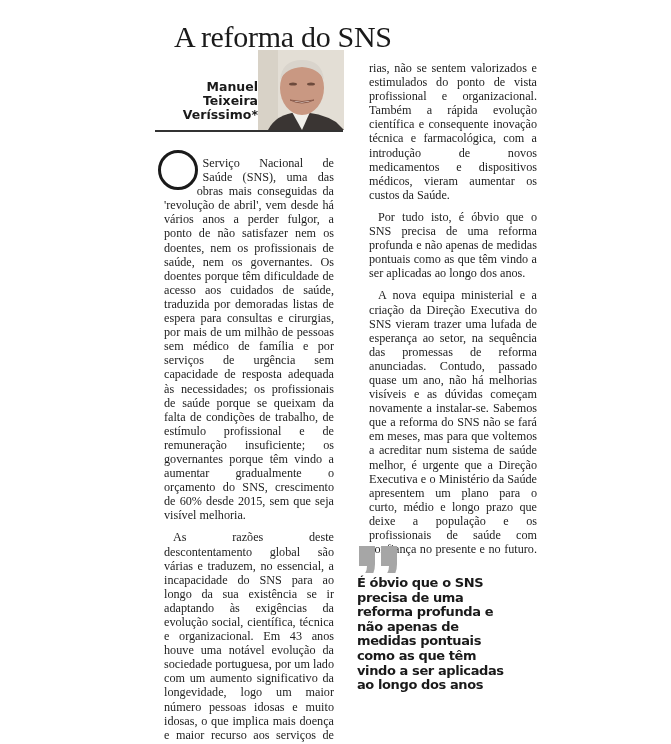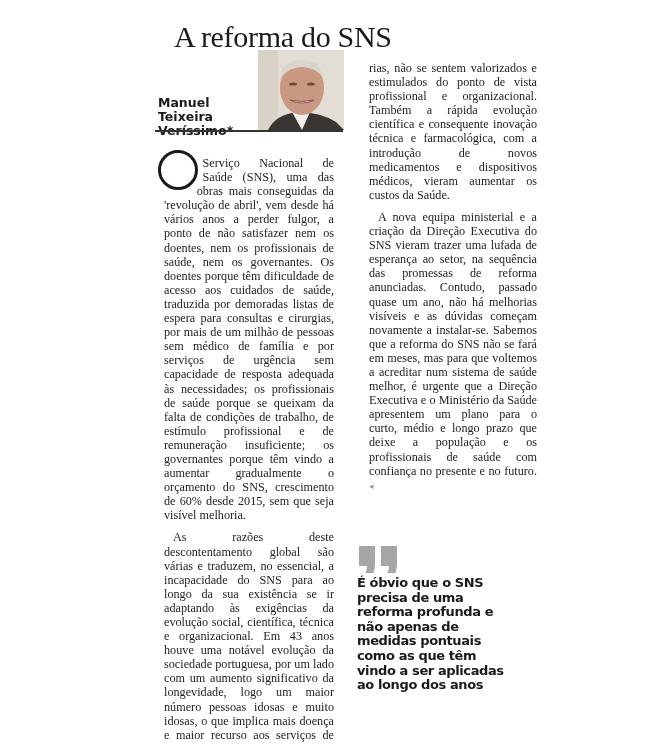--- a/index.html
+++ b/index.html
@@ -3,23 +3,23 @@
 <meta charset="utf-8">
 <style>
   html, body { margin: 0; padding: 0; background: #ffffff; }
   body { width: 671px; height: 744px; position: relative; overflow: hidden; }
   #headline {
     position: absolute; left: 158px; top: 4px;
     font-family: "Liberation Serif", serif; font-size: 30px; color: #1a1a1a;
     letter-spacing: -0.3px; margin: 16px; font-weight: normal;
   }
   #author {
-    position: absolute; left: 158px; top: 96px; width: 100px;
+    position: absolute; left: 158px; top: 80px; width: 100px;
     font-family: "DejaVu Sans", sans-serif; font-weight: bold; font-size: 12.5px;
-    line-height: 14px; color: #1a1a1a;
+    line-height: 14px; color: #1a1a1a; text-align: right;
   }
   #author-rule {
     position: absolute; left: 155px; top: 130px; width: 188px; height: 1.5px; background: #333;
   }
   #photo {
     position: absolute; left: 258px; top: 50px; width: 86px; height: 80px;
     background: linear-gradient(180deg, #e8e4dc 0%, #ddd6cb 100%); overflow: hidden;
   }
   #photo svg { display:block; }
   .col {
@@ -77,20 +77,21 @@
 
 <div id="col1" class="col">
   <div id="dropcap"></div>
   <p class="noindent">Serviço Nacional de Saúde (SNS), uma das obras mais conseguidas da 'revolução de abril', vem desde há vários anos a perder fulgor, a ponto de não satisfazer nem os doentes, nem os profissionais de saúde, nem os governantes. Os doentes porque têm dificuldade de acesso aos cuidados de saúde, traduzida por demoradas listas de espera para consultas e cirurgias, por mais de um milhão de pessoas sem médico de família e por serviços de urgência sem capacidade de resposta adequada às necessidades; os profissionais de saúde porque se queixam da falta de condições de trabalho, de estímulo profissional e de remuneração insuficiente; os governantes porque têm vindo a aumentar gradualmente o orçamento do SNS, crescimento de 60% desde 2015, sem que seja visível melhoria.</p>
   <p>As razões deste descontentamento global são várias e traduzem, no essencial, a incapacidade do SNS para ao longo da sua existência se ir adaptando às exigências da evolução social, científica, técnica e organizacional. Em 43 anos houve uma notável evolução da sociedade portuguesa, por um lado com um aumento significativo da longevidade, logo um maior número pessoas idosas e muito idosas, o que implica mais doença e maior recurso aos serviços de saúde, e, por outro, como é normal numa sociedade desenvolvida, porque esta se tornou mais exigente com os cuidados de saúde que lhe são oferecidos.</p>
   <p>Concomitantemente, a insatisfação dos profissionais de saúde tem aumentado, os quais, para além de queixas remunerató-</p>
 </div>
 
 <div id="col2" class="col">
   <p class="noindent">rias, não se sentem valorizados e estimulados do ponto de vista profissional e organizacional. Também a rápida evolução científica e consequente inovação técnica e farmacológica, com a introdução de novos medicamentos e dispositivos médicos, vieram aumentar os custos da Saúde.</p>
+  <p>Por tudo isto, é óbvio que o SNS precisa de uma reforma profunda e não apenas de medidas pontuais como as que têm vindo a ser aplicadas ao longo dos anos.</p>
   <p><span>A nova equipa ministerial e a criação da Direção Executiva do SNS vieram trazer uma lufada de esperança ao setor, na sequência das promessas de reforma anunciadas. Contudo, passado quase um ano, não há melhorias visíveis e as dúvidas começam novamente a instalar-se. Sabemos que a reforma do SNS não se fará em meses, mas para que voltemos a acreditar num sistema de saúde melhor, é urgente que a Direção Executiva e o Ministério da Saúde apresentem um plano para o curto, médio e longo prazo que deixe a população e os profissionais de saúde com confiança no presente e no futuro.</span> <span id="end-mark">◂</span></p>
 </div>
 
 <div id="quote-mark">
   <svg width="44" height="40" viewBox="0 0 44 40">
     <path d="M2 2 H18 V20 Q18 34 6 38 L3 34 Q10 30 10 22 H2 Z" fill="#a6a6a6"></path>
     <path d="M24 2 H40 V20 Q40 34 28 38 L25 34 Q32 30 32 22 H24 Z" fill="#a6a6a6"></path>
   </svg>
 </div>
 

